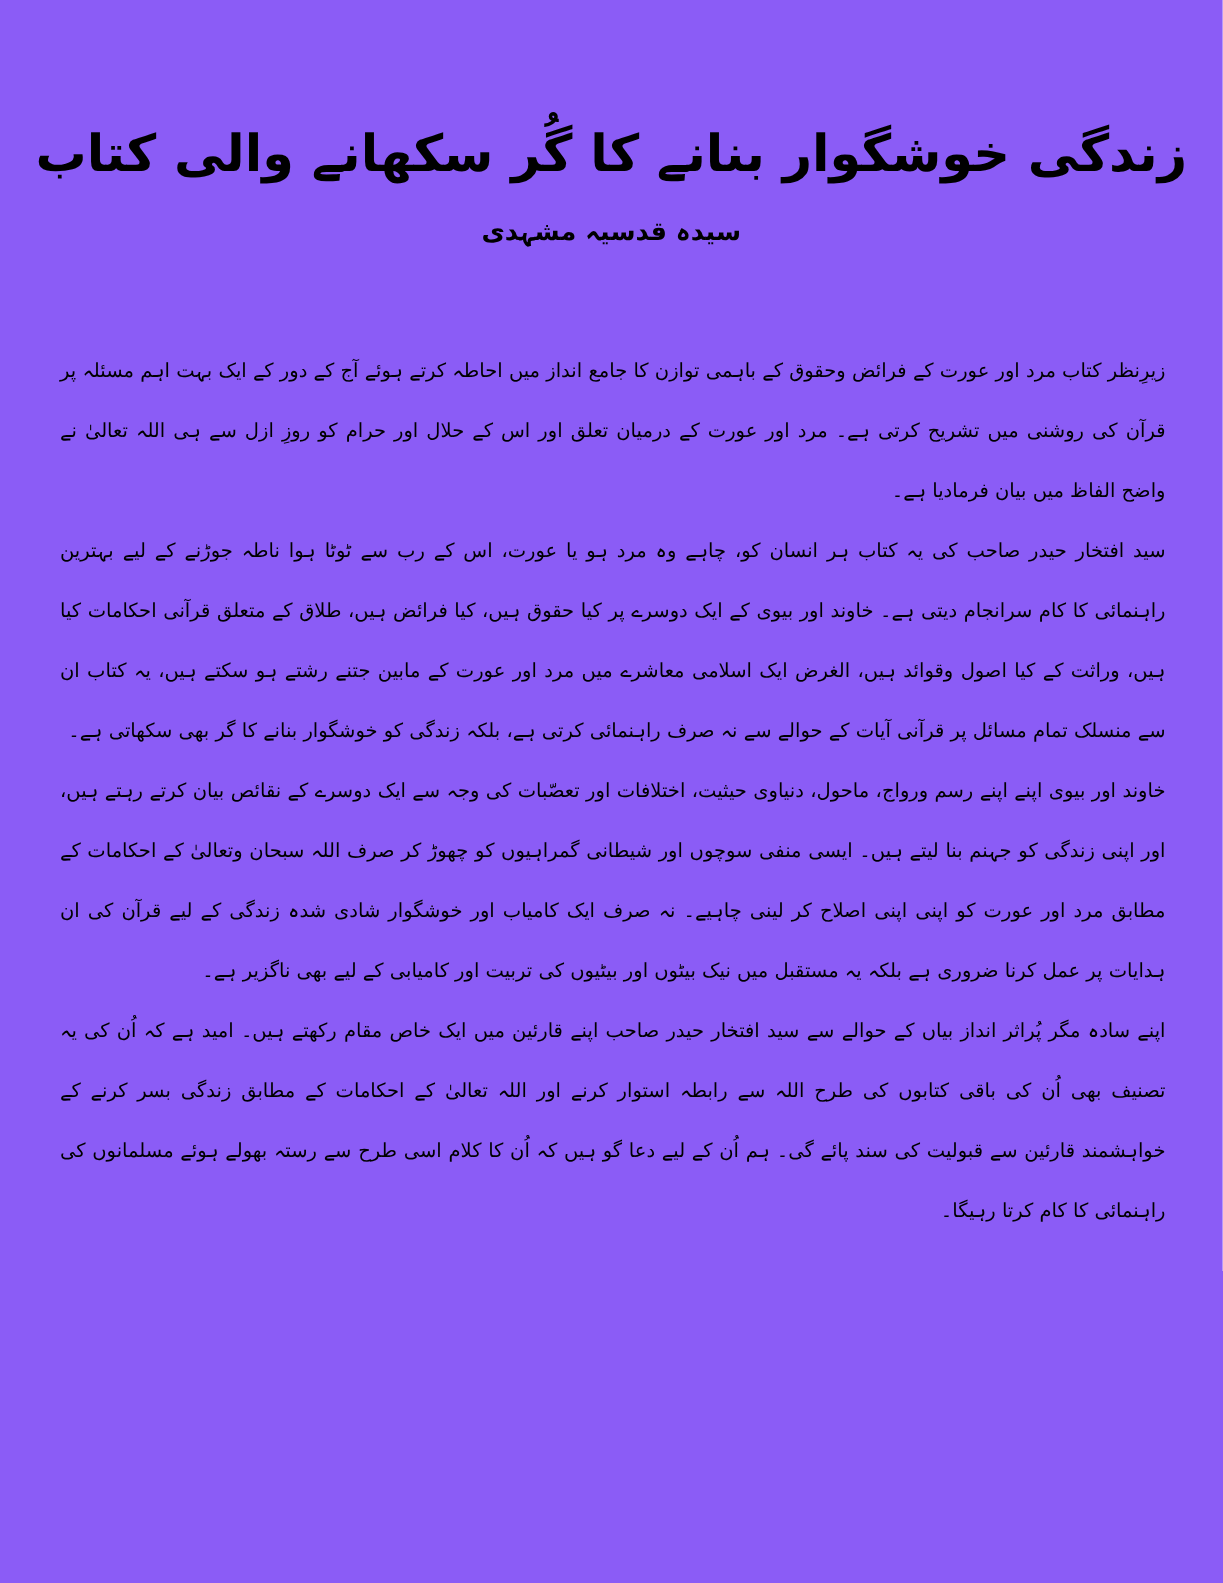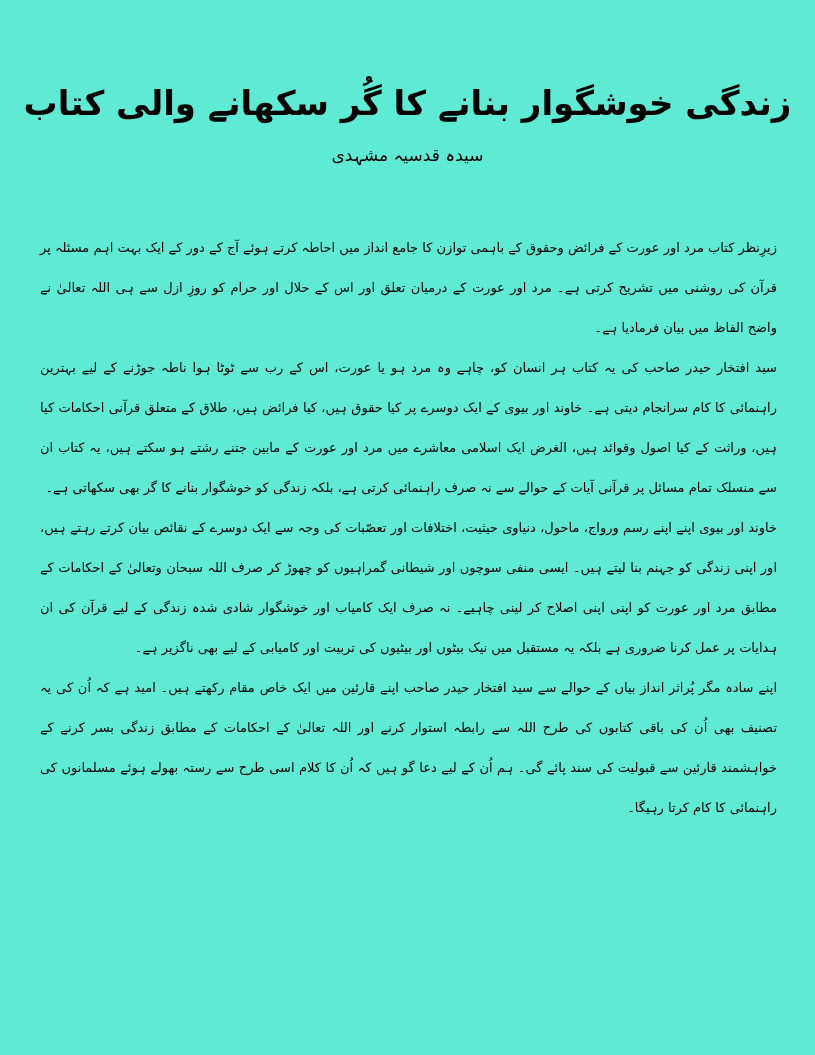--- a/index.html
+++ b/index.html
@@ -12,21 +12,21 @@
       height: 1055px;
       overflow: hidden;
       position: relative;
       color: #000000;
     }
     .page {
       position: absolute;
       left: 0; top: 0;
       width: 815px;
       height: 1055px;
-      background: #5eead4;
+      background: #8b5cf6;
     }
     .title {
       position: absolute;
       top: 78px;
       left: 0;
       width: 815px;
       text-align: center;
       direction: rtl;
       font-family: "DejaVu Sans", sans-serif;
       font-size: 34px;
@@ -36,21 +36,21 @@
     }
     .author {
       position: absolute;
       top: 140px;
       left: 0;
       width: 815px;
       text-align: center;
       direction: rtl;
       font-family: "DejaVu Sans", sans-serif;
       font-size: 17px;
-      font-weight: normal;
+      font-weight: bold;
       line-height: 30px;
       margin: 0;
     }
     .body {
       position: absolute;
       top: 228px;
       left: 40px;
       width: 737px;
       direction: rtl;
       text-align: justify;

